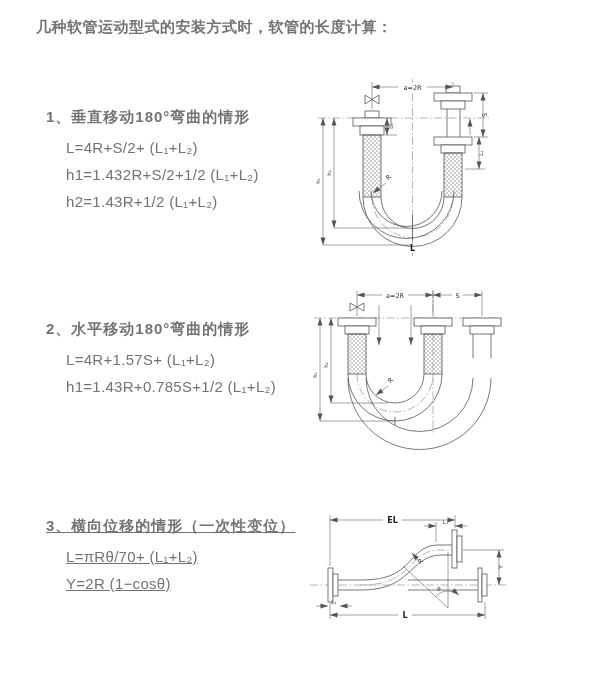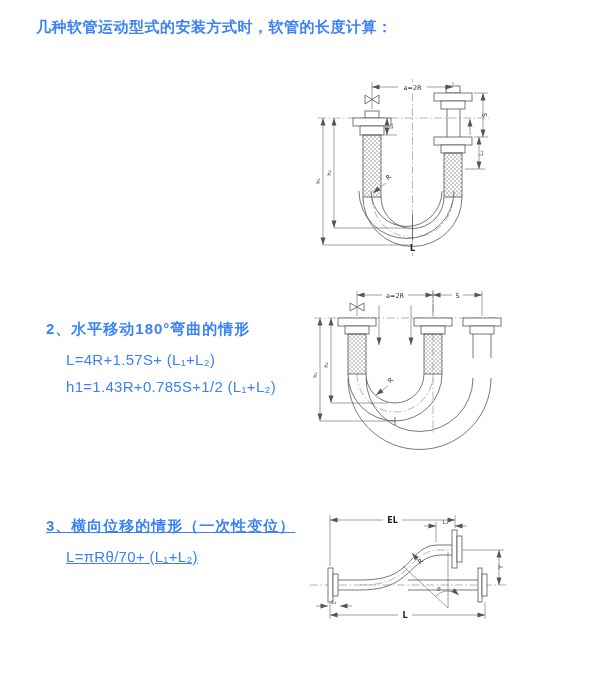--- a/index.html
+++ b/index.html
@@ -1,17 +1,17 @@
 <!DOCTYPE html>
 <html><head>
 <meta charset="utf-8">
 <style>
   html,body{margin:0;padding:0;background:#ffffff;}
   .page{position:relative;width:600px;height:675px;background:#ffffff;overflow:hidden;
-        font-family:"Liberation Sans","DejaVu Sans",sans-serif;color:#3b82f6;}
+        font-family:"Liberation Sans","DejaVu Sans",sans-serif;color:#737373;}
   .title{position:absolute;left:36px;top:18px;font-size:15px;font-weight:700;letter-spacing:.5px;margin:0;}
   .sec{position:absolute;left:46px;}
   .sec1{top:108px;} .sec2{top:304px;margin-top:16px;} .sec3{top:517px;text-decoration:underline;}
   .sec-heading{font-size:15px;font-weight:700;letter-spacing:1px;}
   .formulas{margin:7px 0 0 20px;}
   .formula{font-size:15px;line-height:27px;letter-spacing:.3px;white-space:nowrap;}
   svg.diagram{position:absolute;overflow:visible;}
   .d1{left:315px;top:73px;}
   .d2{left:312px;top:283px;}
   .d3{left:308px;top:498px;}
@@ -24,33 +24,42 @@
   .lbl-sm{font-size:5.5px;fill:#333;font-family:"DejaVu Sans",sans-serif;}
   .lbl-big{font-size:8px;fill:#222;font-weight:700;font-family:"DejaVu Sans",sans-serif;}
 </style>
 </head>
 <body>
 
 <div class="page">
 
   <h1 class="title">几种软管运动型式的安装方式时，软管的长度计算：</h1>
 
+  <section class="sec sec1">
+    <div class="sec-heading">1、垂直移动180°弯曲的情形</div>
+    <div class="formulas">
+      <div class="formula">L=4R+S/2+ (L₁+L₂)</div>
+      <div class="formula">h1=1.432R+S/2+1/2 (L₁+L₂)</div>
+      <div class="formula">h2=1.43R+1/2 (L₁+L₂)</div>
+    </div>
+  </section>
 
   <section class="sec sec2">
     <div class="sec-heading">2、水平移动180°弯曲的情形</div>
     <div class="formulas">
       <div class="formula">L=4R+1.57S+ (L₁+L₂)</div>
       <div class="formula">h1=1.43R+0.785S+1/2 (L₁+L₂)</div>
     </div>
   </section>
 
   <section class="sec sec3">
     <div class="sec-heading">3、横向位移的情形（一次性变位）</div>
     <div class="formulas">
       <div class="formula">L=πRθ/70+ (L₁+L₂)</div>
+      <div class="formula">Y=2R (1−cosθ)</div>
     </div>
   </section>
 
   <svg class="diagram d1" width="195" height="185" viewBox="0 0 195 185">
     <defs>
       <marker id="ar1" markerUnits="userSpaceOnUse" markerWidth="9" markerHeight="7" refX="8" refY="3" orient="auto-start-reverse">
         <path d="M0.5,0.5 L8,3 L0.5,5.5 Z" fill="#555"></path>
       </marker>
       <pattern id="hb1" patternUnits="userSpaceOnUse" width="4" height="4">
         <path d="M0,4 L4,0 M0,0 L4,4" stroke="#999" stroke-width="0.5"></path>

